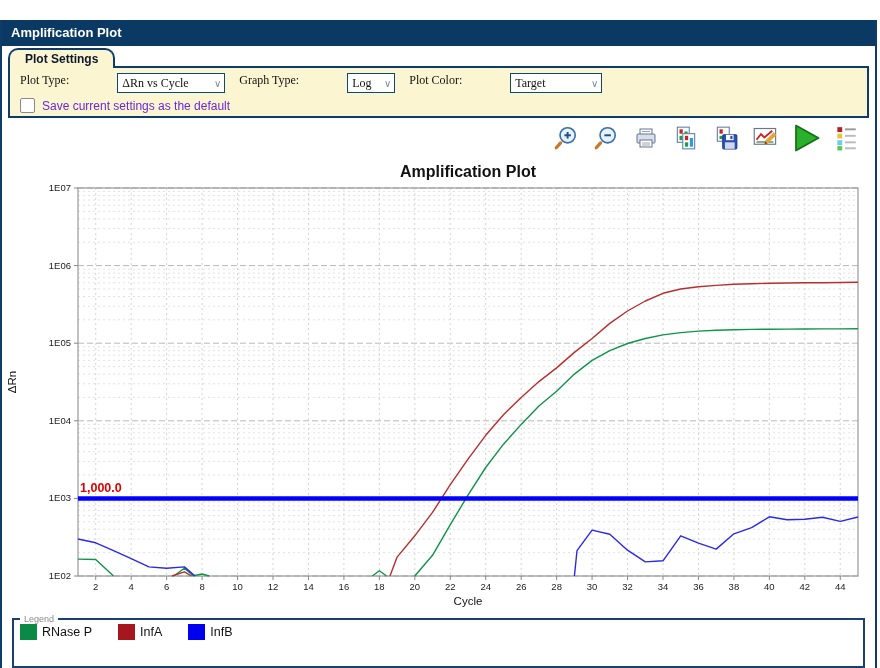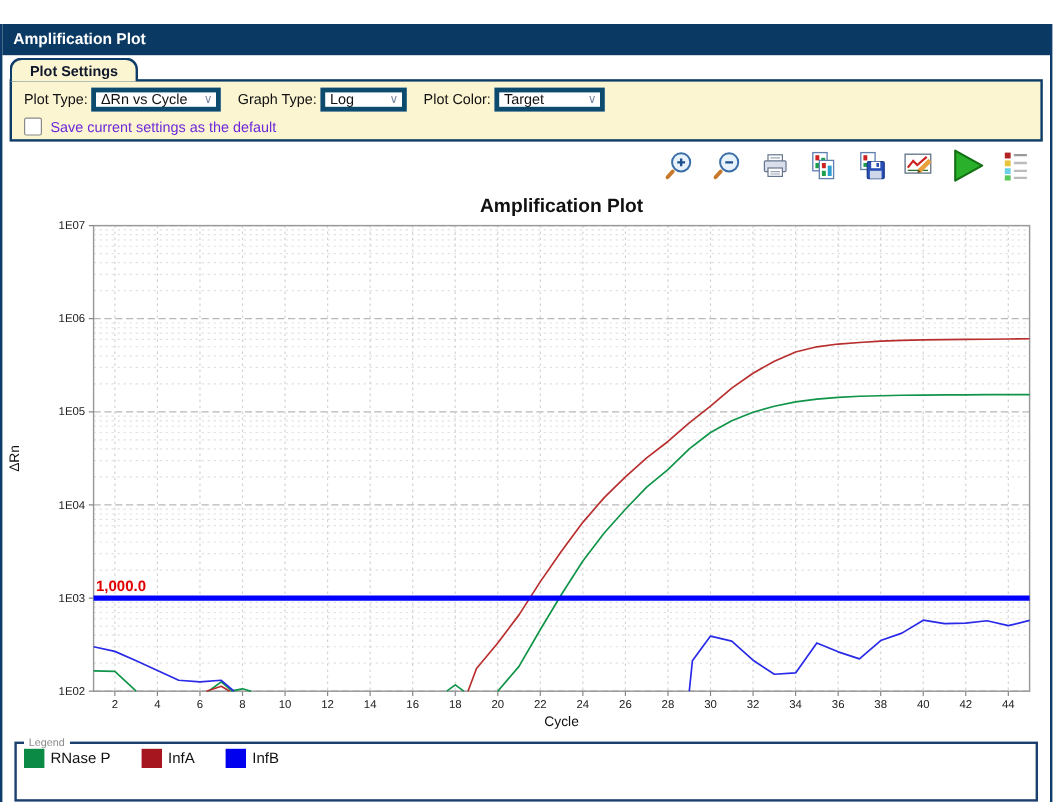--- a/index.html
+++ b/index.html
@@ -7,25 +7,25 @@
   .window{position:absolute;left:0;top:20px;width:877px;height:662px;box-sizing:border-box;
     border:2px solid #0d3c6a;border-top:none;background:#ffffff;}
   .titlebar{height:26px;background:#0a3a64;color:#ffffff;font-weight:bold;font-size:13px;
     line-height:26px;padding-left:9px;}
   .tab-row{margin:2px 0 0 6px;height:18px;position:relative;z-index:2;}
   .tab{display:inline-block;padding:1px 15px 0 15px;height:17px;box-sizing:content-box;
     background:#fbf5d2;border:2px solid #0d3c6a;border-bottom:none;border-radius:10px 10px 0 0;
     color:#0f172a;font-weight:bold;font-size:12px;line-height:16px;}
   .settings-panel{margin:0 6px;border:2px solid #0d3c6a;background:#fbf5d2;height:52px;
     box-sizing:border-box;padding:5px 10px 3px 10px;position:relative;z-index:1;}
-  .controls-row{display:flex;align-items:center;font-size:12px;color:#111;}
+  .controls-row{display:flex;align-items:flex-start;font-size:12px;color:#111;font-family:Liberation Serif, serif;}
   .ctl-label{margin-right:3px;white-space:nowrap;}
   .select{display:inline-flex;align-items:center;justify-content:space-between;height:20px;
-    background:#ffffff;border:4px solid #0c4a6e;box-sizing:border-box;padding:0 3px 0 4px;
-    margin-right:14px;font-size:12px;color:#111;}
+    background:#ffffff;border:1px solid #0c4a6e;box-sizing:border-box;padding:0 3px 0 4px;
+    margin-right:14px;font-size:12px;color:#111;margin-left:45px;}
   .sel-arrow{color:#7b8aa8;font-size:10px;margin-left:6px;}
   .checkbox-row{display:flex;align-items:center;margin-top:5px;font-size:12px;color:#6d28d9;}
   .checkbox{width:13px;height:13px;background:#ffffff;border:1px solid #8a8a8a;border-radius:2px;
     margin-right:7px;flex:0 0 auto;}
   .content{position:relative;}
   .toolbar{display:flex;justify-content:flex-end;align-items:center;gap:13px;
     padding:6px 16px 0 0;height:30px;}
   .tool-btn{width:27px;height:27px;display:flex;align-items:center;justify-content:center;
     background:transparent;border:none;padding:0;cursor:pointer;}
   #chartwrap{margin-top:2px;}
@@ -52,21 +52,21 @@
   </div>
 
   <div class="settings-panel">
     <div class="controls-row">
       <span class="ctl-label">Plot Type:</span>
       <div class="select" style="width:108px">
         <span>ΔRn vs Cycle</span>
         <span class="sel-arrow">∨</span>
       </div>
       <span class="ctl-label">Graph Type:</span>
-      <div class="select" style="width:72px">
+      <div class="select" style="width:48px">
         <span>Log</span>
         <span class="sel-arrow">∨</span>
       </div>
       <span class="ctl-label">Plot Color:</span>
       <div class="select" style="width:92px">
         <span>Target</span>
         <span class="sel-arrow">∨</span>
       </div>
     </div>
     <div class="checkbox-row">

